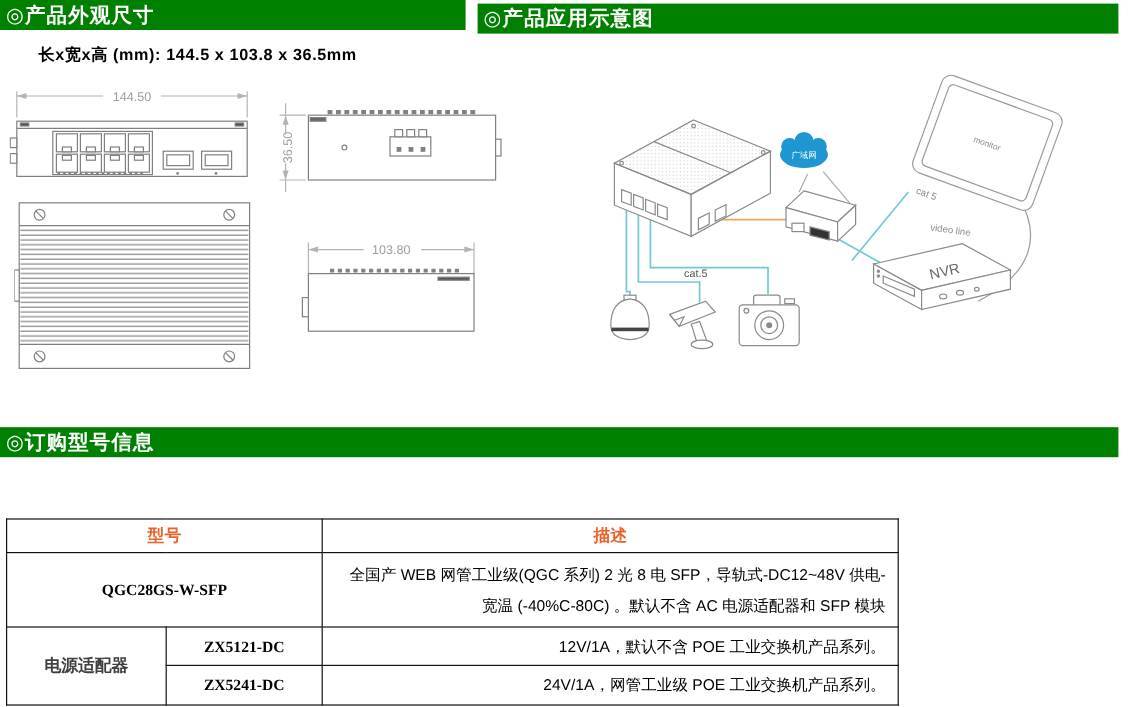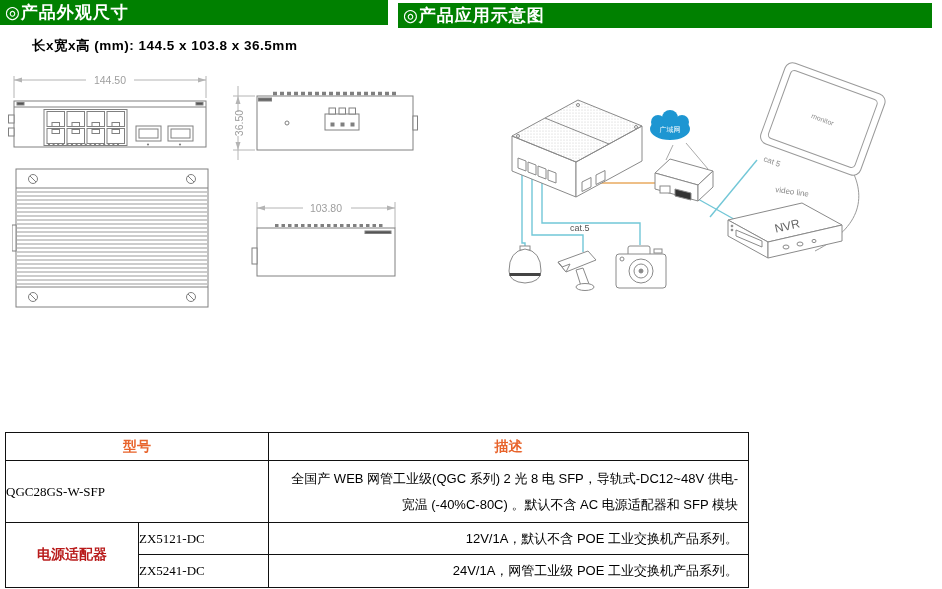--- a/index.html
+++ b/index.html
@@ -19,25 +19,25 @@
 
   .draw { position:absolute; }
   svg text { font-family:"Liberation Sans","DejaVu Sans",sans-serif; }
   .dimtxt { fill:#9e9e9e; font-size:10.5px; }
   .lbl { fill:#8a8a8a; }
 
   table#order-table { position:absolute; left:5px; top:432px; width:744px;
                       border-collapse:collapse; table-layout:fixed; font-size:13px; color:#000; }
   #order-table th, #order-table td { border:1.5px solid #111; overflow:hidden; }
   #order-table th { height:28px; color:#e8642c; font-size:14px; font-weight:bold; text-align:center; }
-  .cell-model { font-weight:normal; font-family:"Liberation Serif","DejaVu Serif",serif; }
+  .cell-model { text-align:center; font-weight:bold; font-family:"Liberation Serif","DejaVu Serif",serif; }
   .cell-desc { text-align:right; padding:3px 10px; line-height:1.95; }
   .row-main td { height:62px; }
   .row-adp td { height:31px; }
-  .adp-label { color:#b91c1c; font-weight:bold; text-align:center; font-size:14px; }
+  .adp-label { color:#404040; font-weight:bold; text-align:center; font-size:14px; }
 </style>
 </head>
 <body>
 <div id="page">
 
   <div class="green-bar" id="bar-application">◎产品应用示意图</div>
   <div class="green-bar" id="bar-appearance">◎产品外观尺寸</div>
   <div id="size-line">长x宽x高 (mm): 144.5 x 103.8 x 36.5mm</div>
 
   <svg class="draw" style="left:8px;top:68px;" width="214" height="94" viewBox="0 0 214 94">
@@ -269,20 +269,21 @@
       <rect x="158" y="191" width="22" height="10" rx="2"></rect>
       <rect x="146" y="199" width="50" height="34" rx="3"></rect>
       <rect x="184" y="194" width="8" height="4"></rect>
       <circle cx="171" cy="216" r="12"></circle>
       <circle cx="171" cy="216" r="7"></circle>
       <circle cx="171" cy="216" r="2" fill="#8a8a8a"></circle>
       <circle cx="152" cy="204" r="2"></circle>
     </g>
   </svg>
 
+  <div class="green-bar" id="bar-ordering">◎订购型号信息</div>
 
   <table id="order-table">
     <colgroup>
         <col style="width:133px">
         <col style="width:130px">
         <col>
       </colgroup>
     <tbody>
         <tr>
       <th colspan="2">型号</th>

